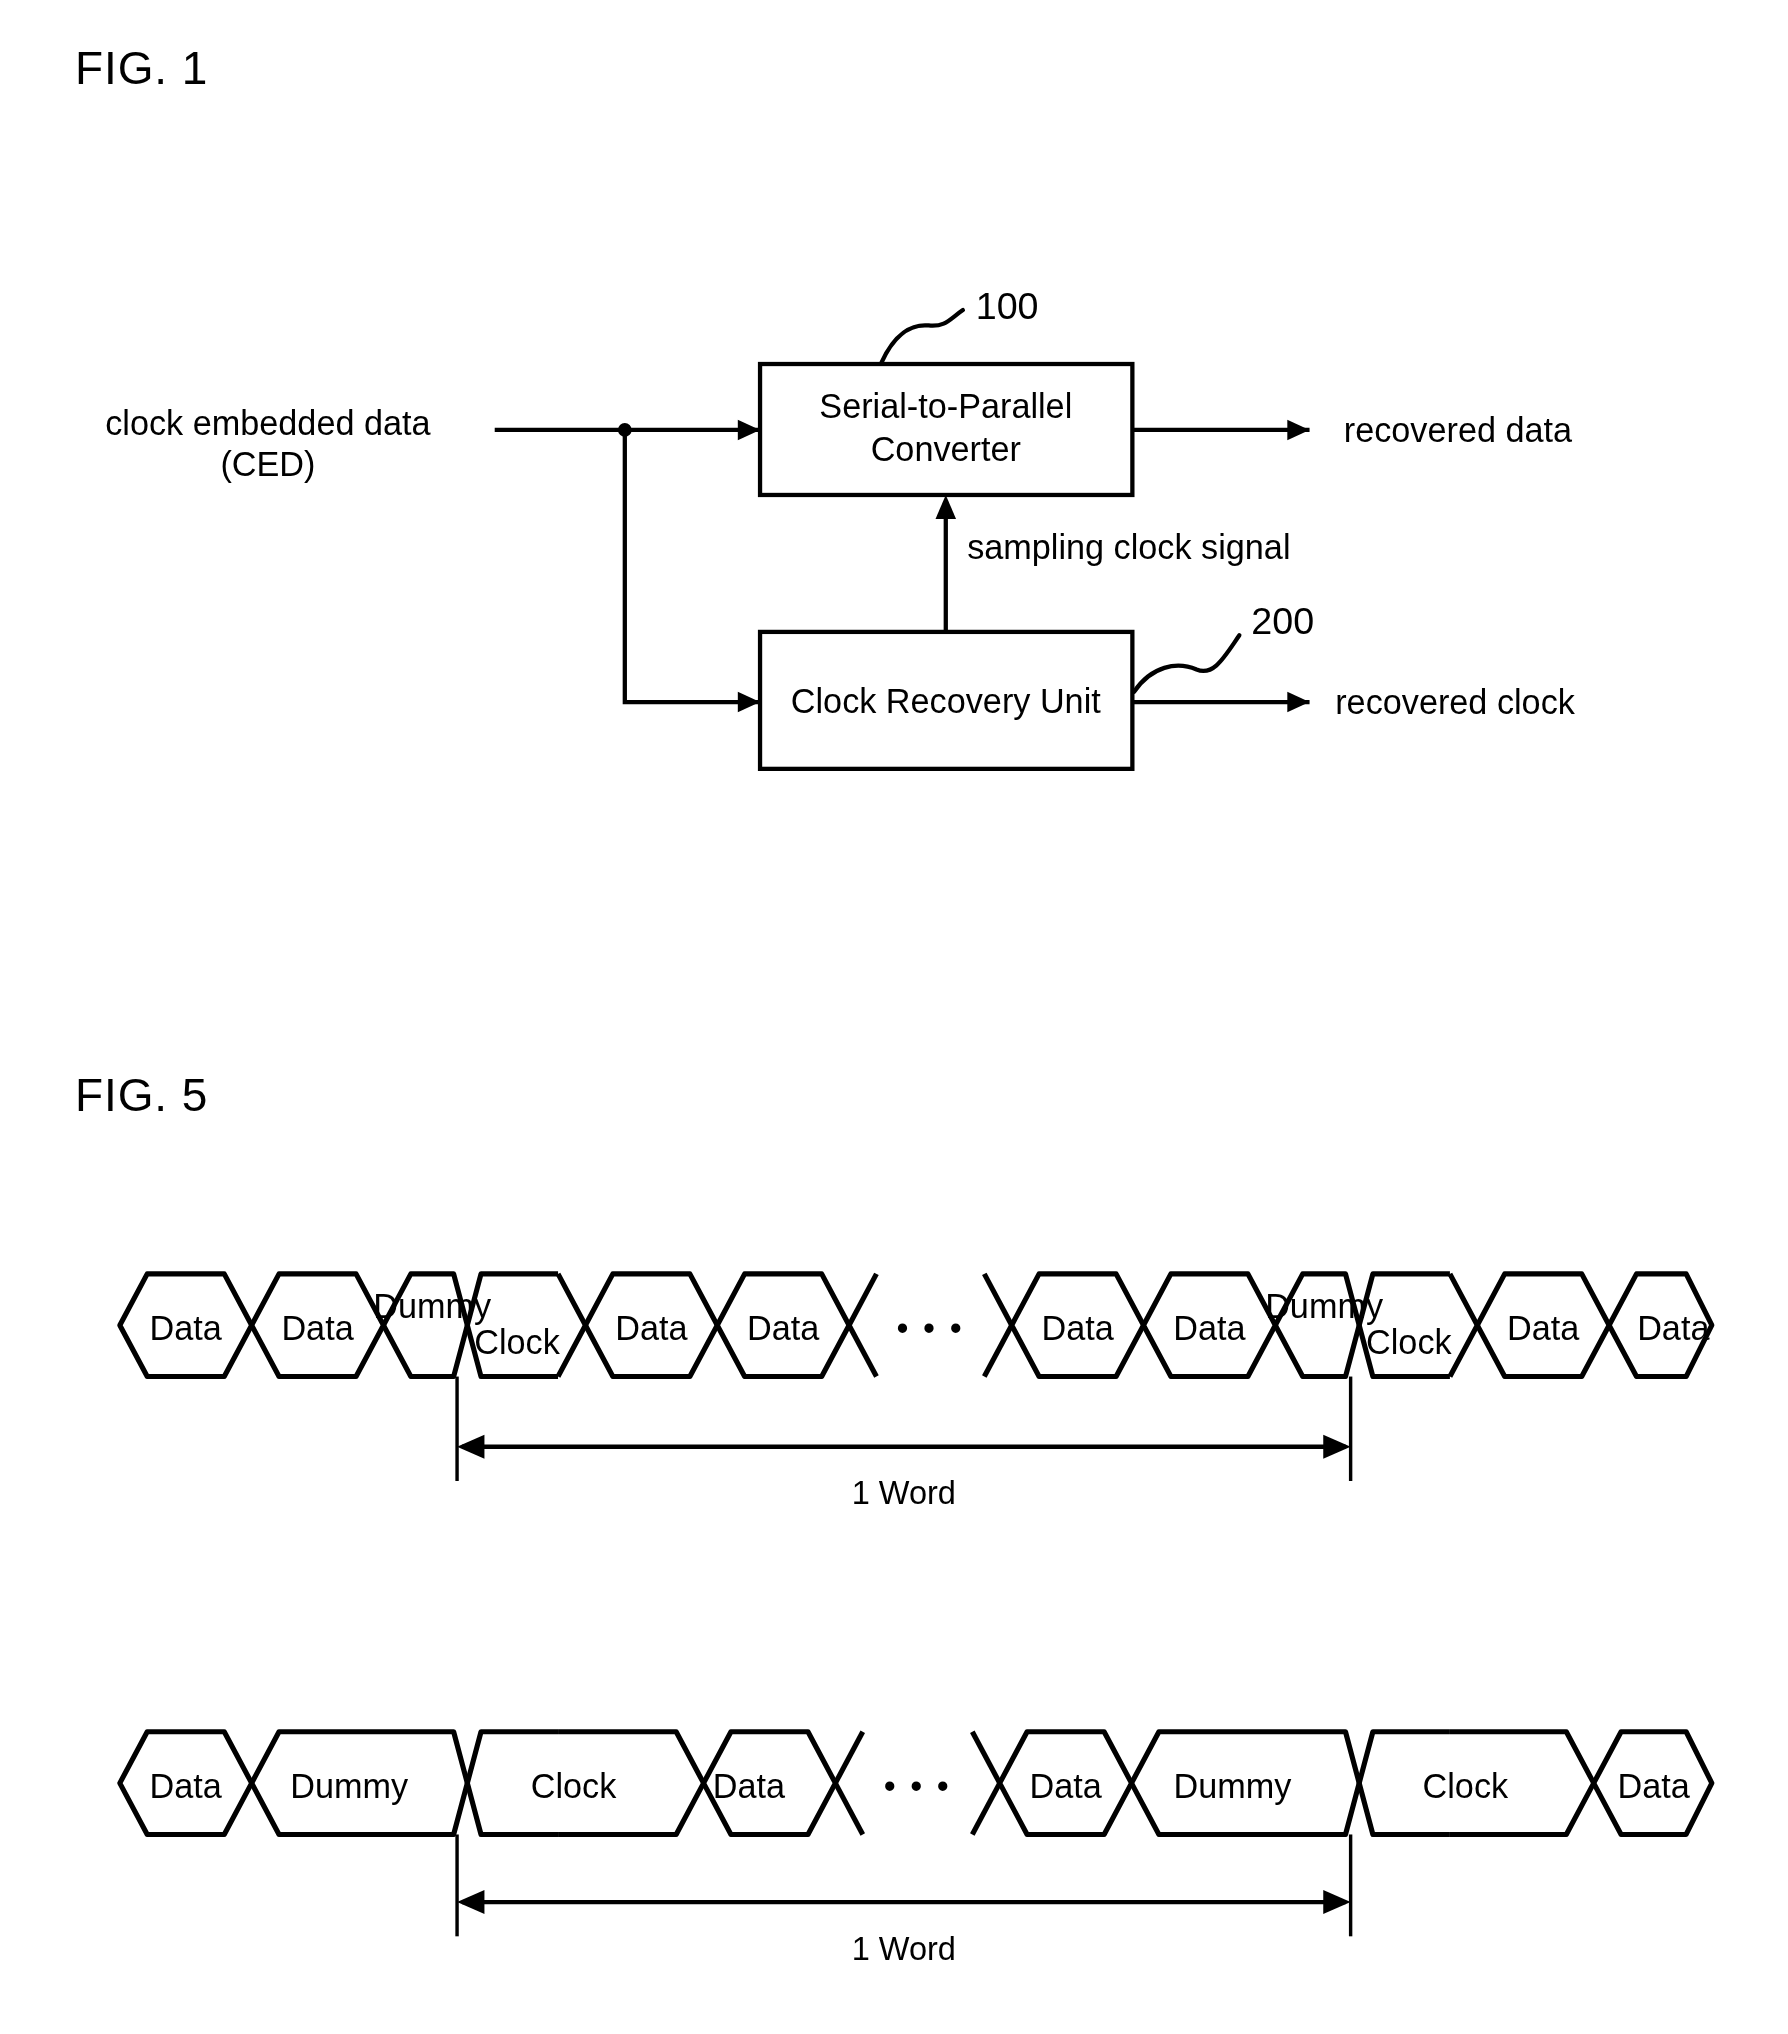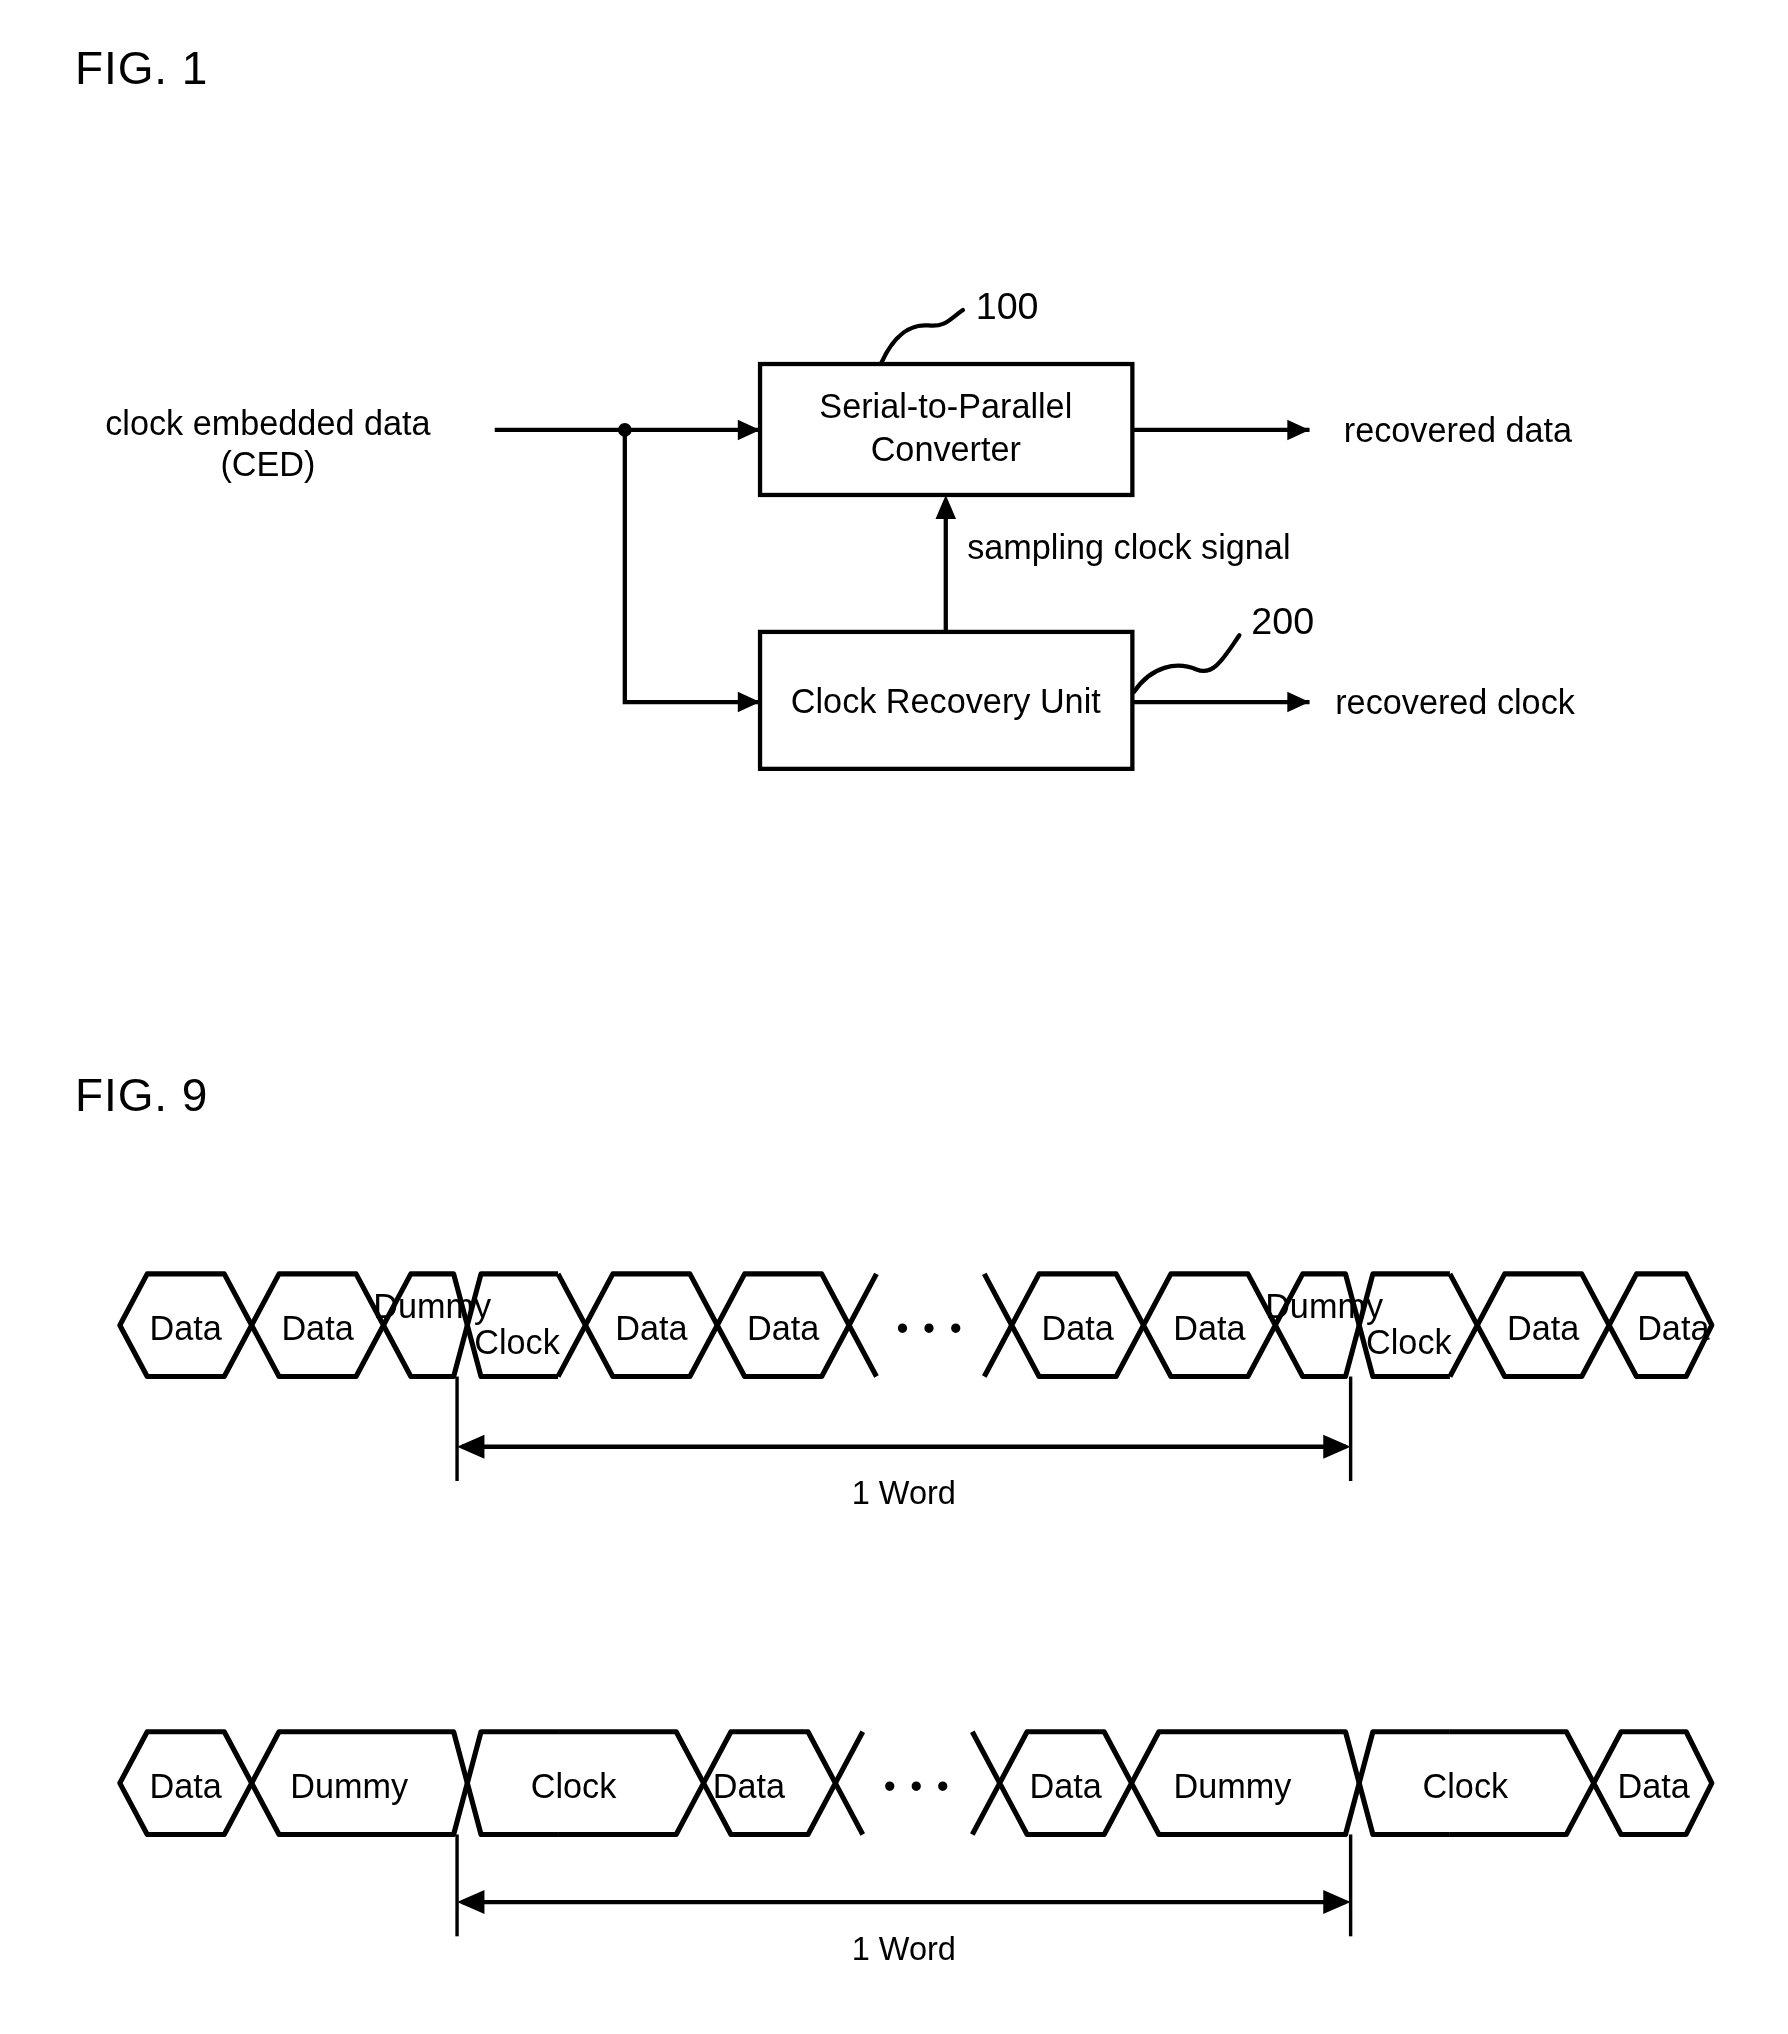--- a/index.html
+++ b/index.html
@@ -41,21 +41,21 @@
   }
   .svg-layer text { pointer-events: auto; }
 </style>
 </head>
 <body>
 
 <div class="page">
 
   <div class="fig-title" id="fig1-title">FIG. 1</div>
 
-  <div class="fig-title" id="fig2-title">FIG. 9</div>
+  <div class="fig-title" id="fig2-title">FIG. 5</div>
 
   <svg class="svg-layer" viewBox="0 0 2089 2377" xmlns="http://www.w3.org/2000/svg">
 
     <g>
 
       <rect x="888" y="425" width="435" height="153" fill="none" stroke="#000" stroke-width="5"></rect>
       <text x="1105" y="488" font-family="Liberation Sans, sans-serif" font-size="40" text-anchor="middle" fill="#000">Serial-to-Parallel</text>
       <text x="1105" y="538" font-family="Liberation Sans, sans-serif" font-size="40" text-anchor="middle" fill="#000">Converter</text>
 
       <path d="M1030 423 C 1045 390, 1065 378, 1085 380 C 1105 382, 1110 372, 1125 362" fill="none" stroke="#000" stroke-width="5" stroke-linecap="round"></path>

